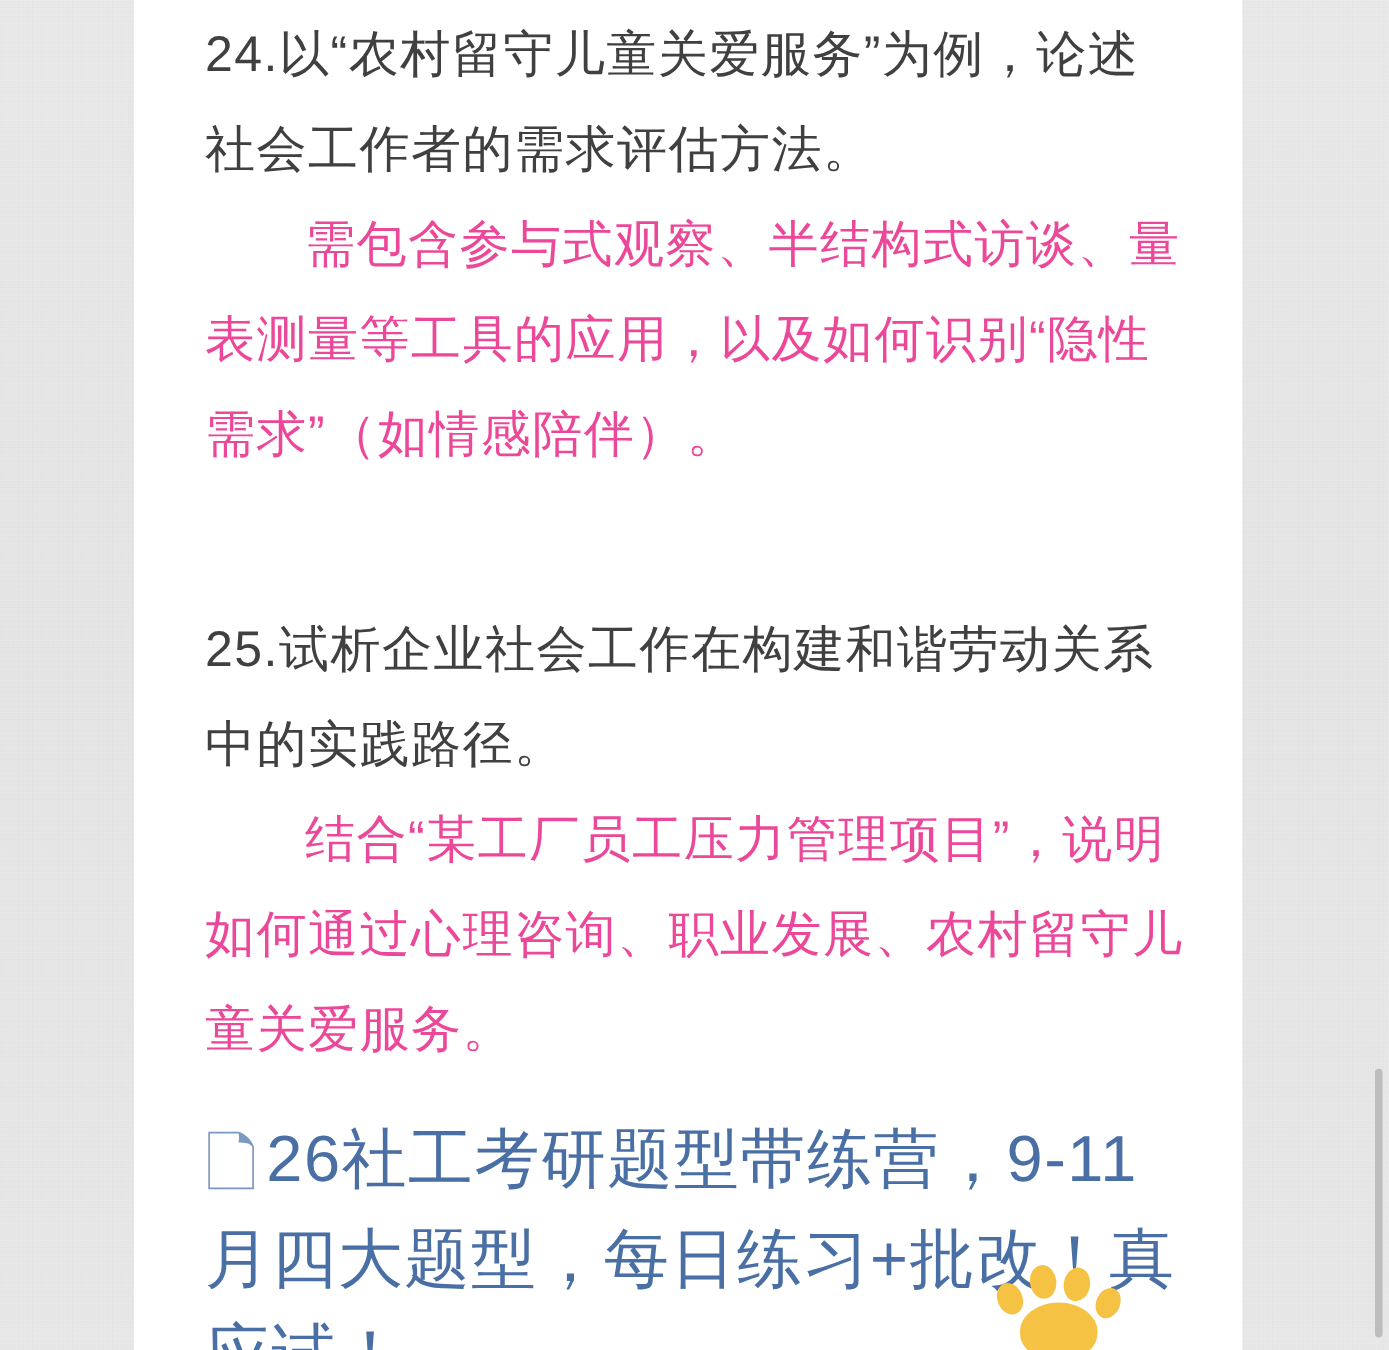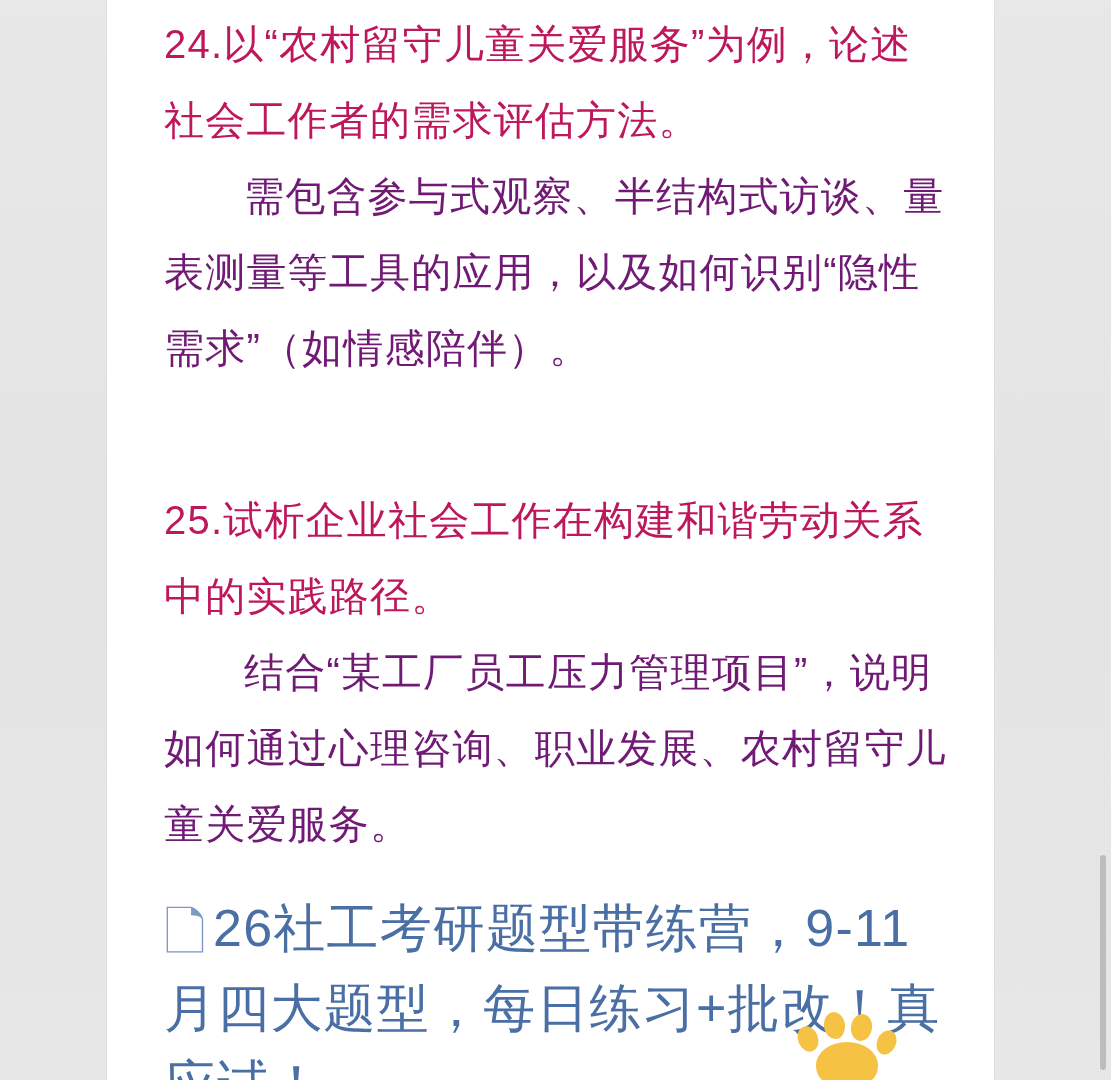--- a/index.html
+++ b/index.html
@@ -41,25 +41,25 @@
     box-sizing: border-box;
   }
   .para {
     margin: 0;
     font-size: 40px;
     line-height: 76px;
     letter-spacing: 1.2px;
     font-family: "Liberation Sans", sans-serif;
   }
   .q-head {
-    color: #be185d;
+    color: #404040;
     font-weight: 400;
   }
   .q-body {
-    color: #701a75;
+    color: #ec4899;
   }
   .indent {
     text-indent: 80px;
   }
   .gap-lg {
     height: 96px;
   }
   .gap-sm {
     height: 28px;
   }

